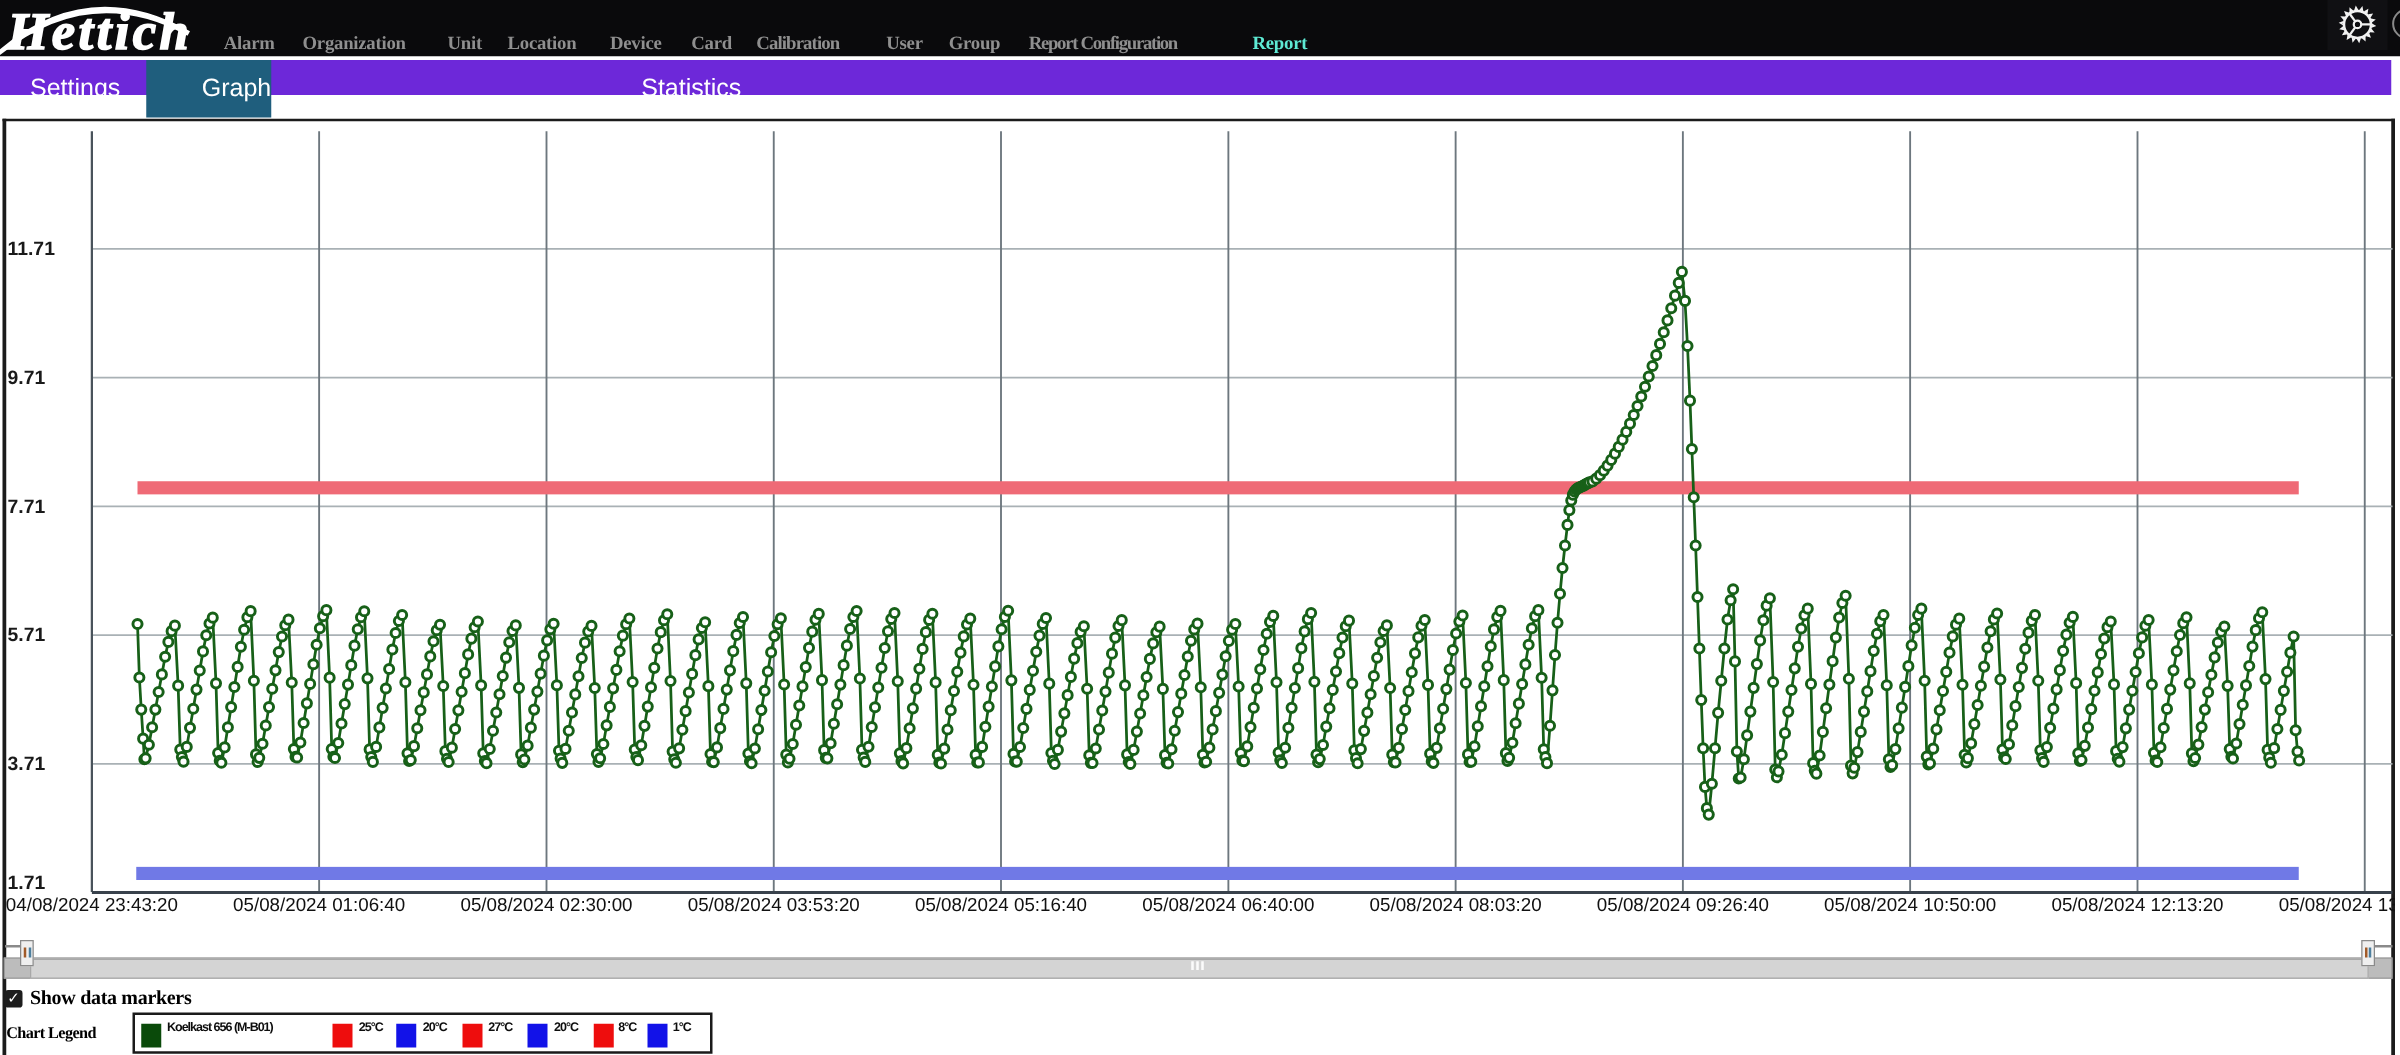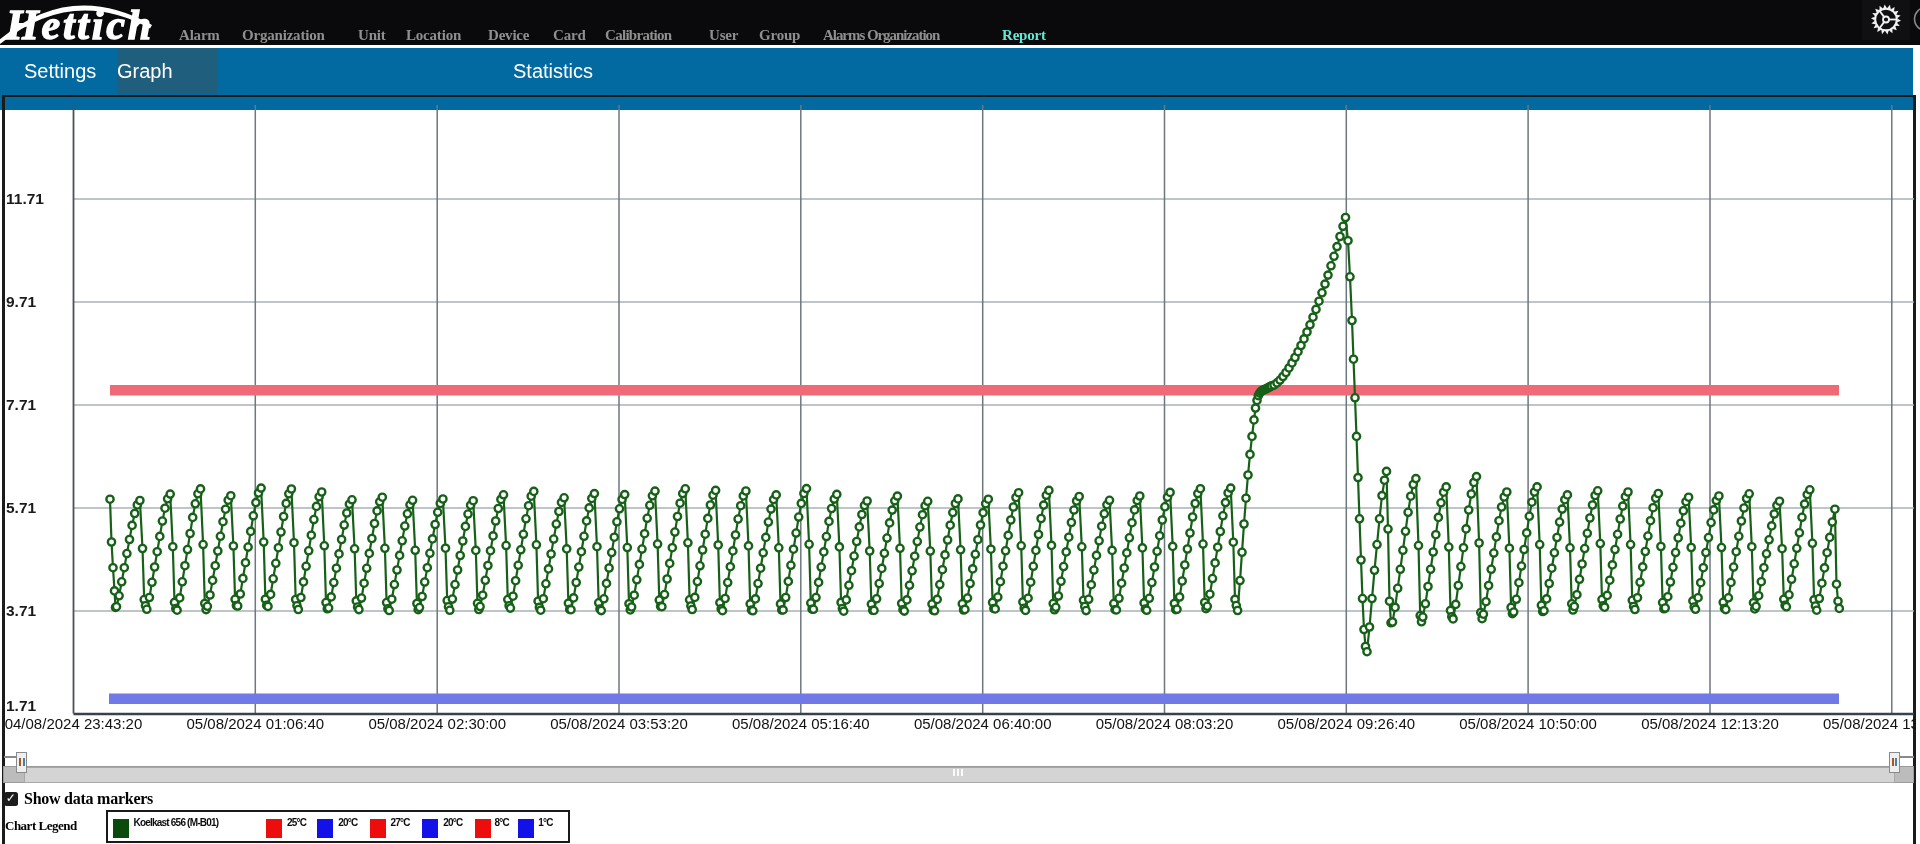--- a/index.html
+++ b/index.html
@@ -1,24 +1,24 @@
 <!DOCTYPE html>
 <html><head><meta charset="utf-8"><title>Report</title>
 <style>
 * { margin:0; padding:0; box-sizing:border-box; }
 html,body { width:1920px; height:844px; background:#fff; overflow:hidden;
   font-family:"Liberation Sans", sans-serif; }
 #page { position:relative; width:1920px; height:844px; }
 .nav { position:absolute; left:0; top:0; width:1920px; height:45px; background:#0a0a0c; }
 .mi { position:absolute; top:27px; font-family:"Liberation Serif", serif; font-weight:bold;
   font-size:15px; letter-spacing:-0.2px; color:#8f8f8f; white-space:nowrap; }
-.tabbar { position:absolute; left:0; top:48px; width:1913px; height:62px; background:#0369a1; }
+.tabbar { position:absolute; left:0; top:48px; width:1913px; height:28px; background:#6d28d9; }
 .tab { position:absolute; top:0; height:46px; line-height:46px; color:#fff; font-size:20px; }
 .graphtab { position:absolute; left:117px; top:0; width:100px; height:46px; background:#1f5e7d;
-  color:#fff; font-size:20px; line-height:46px; text-align:left; }
+  color:#fff; font-size:20px; line-height:46px; text-align:right; }
 .cleft { position:absolute; left:2px; top:95px; width:2.5px; height:749px; background:#1b1b1b; }
 .cright { position:absolute; left:1913.3px; top:95px; width:2.4px; height:749px; background:#1b1b1b; }
 .ctop { position:absolute; left:2px; top:95px; width:1914px; height:2.2px; background:#1b1b1b; }
 .hline { position:absolute; background:#8a8a8a; height:1.5px; top:756px; }
 .handle { position:absolute; top:751.5px; width:11px; height:21px; background:#efefef;
   border:1.2px solid #8a8a8a; }
 .grip { position:absolute; top:5.5px; width:2.2px; height:8px; }
 .track { position:absolute; left:3px; top:766px; width:1910.5px; height:17px;
   background:#bcbcbc; border:1px solid #9a9a9a; }
 .trackin { position:absolute; left:24px; top:766.5px; width:1871px; height:16px;
@@ -38,21 +38,21 @@
   <div class="nav">
       <span class="mi" style="left:179px">Alarm</span>
       <span class="mi" style="left:242px">Organization</span>
       <span class="mi" style="left:358px">Unit</span>
       <span class="mi" style="left:406px">Location</span>
       <span class="mi" style="left:488px">Device</span>
       <span class="mi" style="left:553px">Card</span>
       <span class="mi" style="left:605px;letter-spacing:-0.7px">Calibration</span>
       <span class="mi" style="left:709px">User</span>
       <span class="mi" style="left:759px">Group</span>
-      <span class="mi" style="left:823px;letter-spacing:-1.05px">Alarms Organization</span>
+      <span class="mi" style="left:823px;letter-spacing:-1.05px">Report Configuration</span>
       <span class="mi" style="left:1002px;color:#5eead4">Report</span>
     </div>
   <svg width="170" height="45" viewBox="0 0 170 45" style="position:absolute;left:0;top:0">
 <path d="M -2 41 Q 70 -21 152 25 L 150 28.5 Q 72 -14 0 44 Z" fill="#fff"></path>
 <text x="6" y="39" font-family="Liberation Serif, serif" font-size="42" font-weight="bold" font-style="italic" fill="#fff" stroke="#fff" stroke-width="1.3" textLength="145">Hettich</text>
 </svg>
   <svg width="60" height="45" viewBox="0 0 60 45" style="position:absolute;left:1860px;top:0">
 <rect x="2" y="0" width="48" height="40" fill="#101013"></rect>
 <circle cx="26" cy="19.5" r="10.8" stroke="#f2f2f2" stroke-width="2" fill="none"></circle>
 <path d="M37.3 19.5L39.3 20.7L37.1 21.5M36.6 23.4L38.1 25.2L35.8 25.1M34.7 26.8L35.5 29.0L33.3 28.2M31.7 29.3L31.7 31.6L29.9 30.1M28.0 30.6L27.2 32.8L26.0 30.8M24.0 30.6L22.5 32.4L22.1 30.1M20.4 29.3L18.3 30.5L18.7 28.2M17.3 26.8L15.0 27.2L16.2 25.2M15.4 23.4L13.1 23.0L14.9 21.5M14.7 19.5L12.7 18.3L14.9 17.5M15.4 15.6L13.9 13.8L16.2 13.9M17.3 12.2L16.5 10.0L18.7 10.8M20.3 9.7L20.3 7.4L22.1 8.9M24.0 8.4L24.8 6.2L26.0 8.2M28.0 8.4L29.5 6.6L29.9 8.9M31.6 9.7L33.7 8.5L33.3 10.8M34.7 12.2L37.0 11.8L35.8 13.8M36.6 15.6L38.9 16.0L37.1 17.5" stroke="#f2f2f2" stroke-width="1.5" fill="none"></path>

